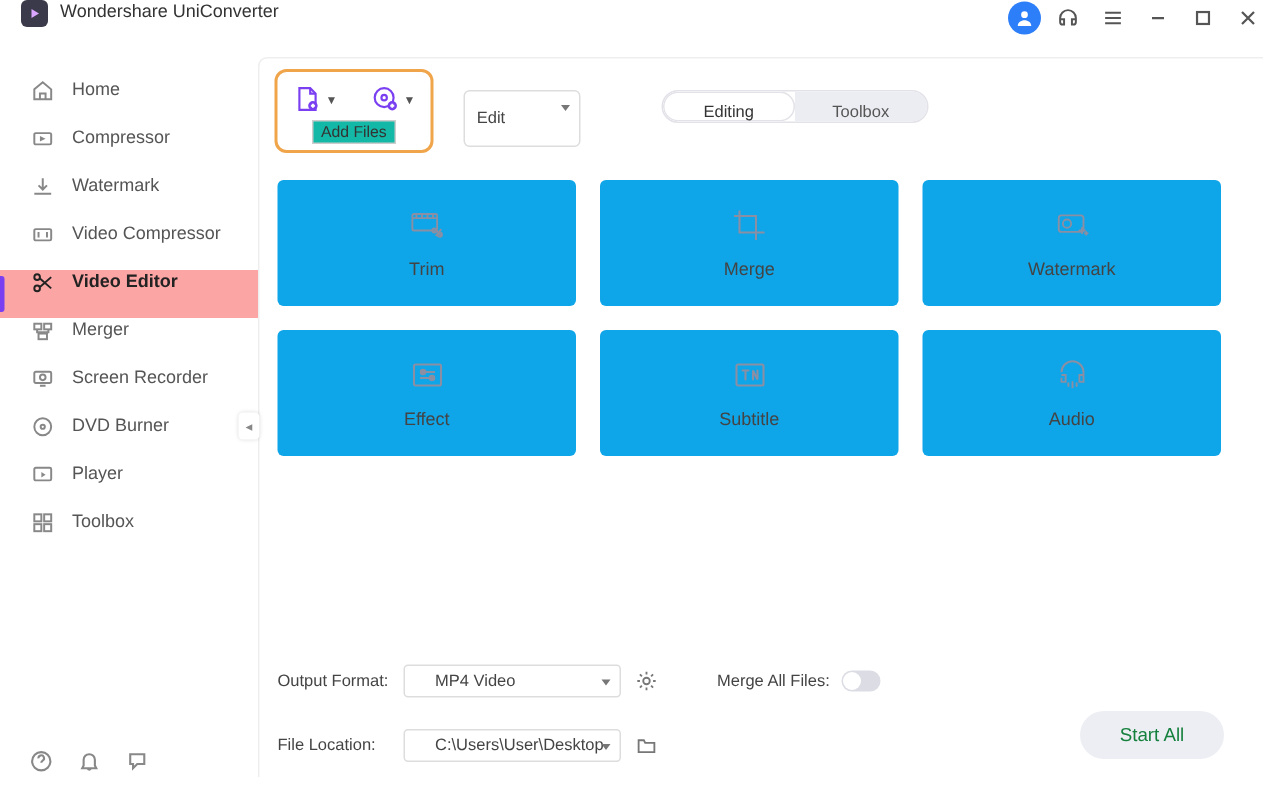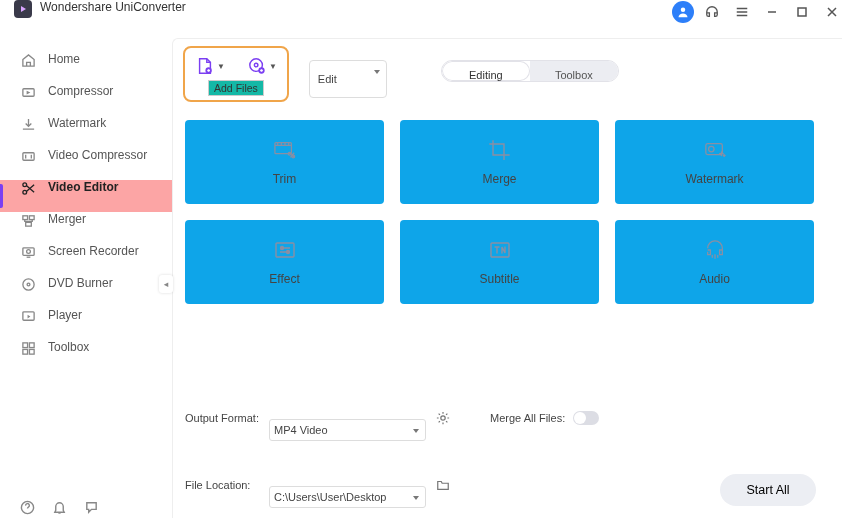--- a/index.html
+++ b/index.html
@@ -53,28 +53,28 @@
 
 .cards { padding: 18px 28px 0 12px; display: grid; grid-template-columns: repeat(3, 1fr); gap: 16px; }
 .card { background: #0ea5e9; border-radius: 4px; height: 84px; display: flex; flex-direction: column; align-items: center; justify-content: center; gap: 10px; cursor: pointer; }
 .card-ic { width: 24px; height: 24px; display: flex; align-items: center; justify-content: center; }
 .card-ic svg { width: 22px; height: 20px; stroke: #8a8fa3; stroke-width: 1.4; fill: none; }
 .card-label { font-size: 12px; color: #444; }
 
 .bottombar { margin-top: auto; padding: 8px 26px 10px 12px; display: flex; flex-direction: column; gap: 21px; font-size: 11px; color: #444; position: relative; }
 .b-row { display: flex; align-items: center; gap: 8px; }
 .b-label { width: 76px; }
-.b-select { border: 1px solid #ddd; border-radius: 3px; height: 22px; width: 157px; padding: 0 18px 0 4px; display: flex; align-items: center; position: relative; cursor: pointer; font-size: 11px; color: #444; margin-top: 24px; }
+.b-select { border: 1px solid #ddd; border-radius: 3px; height: 22px; width: 145px; padding: 0 18px 0 20px; display: flex; align-items: center; position: relative; cursor: pointer; font-size: 11px; color: #444; }
 .b-select::after { content: ""; position: absolute; right: 6px; top: 9px; border-left: 3px solid transparent; border-right: 3px solid transparent; border-top: 4px solid #777; }
 .b-icon { width: 18px; height: 18px; display: flex; align-items: center; justify-content: center; cursor: pointer; }
 .b-icon svg { width: 14px; height: 14px; stroke: #777; stroke-width: 1.4; fill: none; }
 .merge-wrap { display: flex; align-items: center; gap: 8px; margin-left: 30px; }
 .toggle { width: 26px; height: 14px; border-radius: 8px; background: #dcdde4; position: relative; cursor: pointer; }
 .toggle::after { content: ""; position: absolute; left: 1px; top: 1px; width: 12px; height: 12px; border-radius: 50%; background: #fff; }
-.start-btn { position: absolute; right: 26px; bottom: 12px; width: 96px; height: 32px; border-radius: 16px; background: #eceef3; color: #000000; display: flex; align-items: center; justify-content: center; font-size: 12.5px; cursor: default; }
+.start-btn { position: absolute; right: 26px; bottom: 12px; width: 96px; height: 32px; border-radius: 16px; background: #eceef3; color: #15803d; display: flex; align-items: center; justify-content: center; font-size: 12.5px; cursor: default; }
 </style>
 </head>
 <body>
 
 <div class="titlebar">
   <div class="app-logo"></div>
   <div class="app-title">Wondershare UniConverter</div>
   <div class="titlebar-spacer"></div>
   <div class="titlebar-icons">
     <div class="user-badge">

